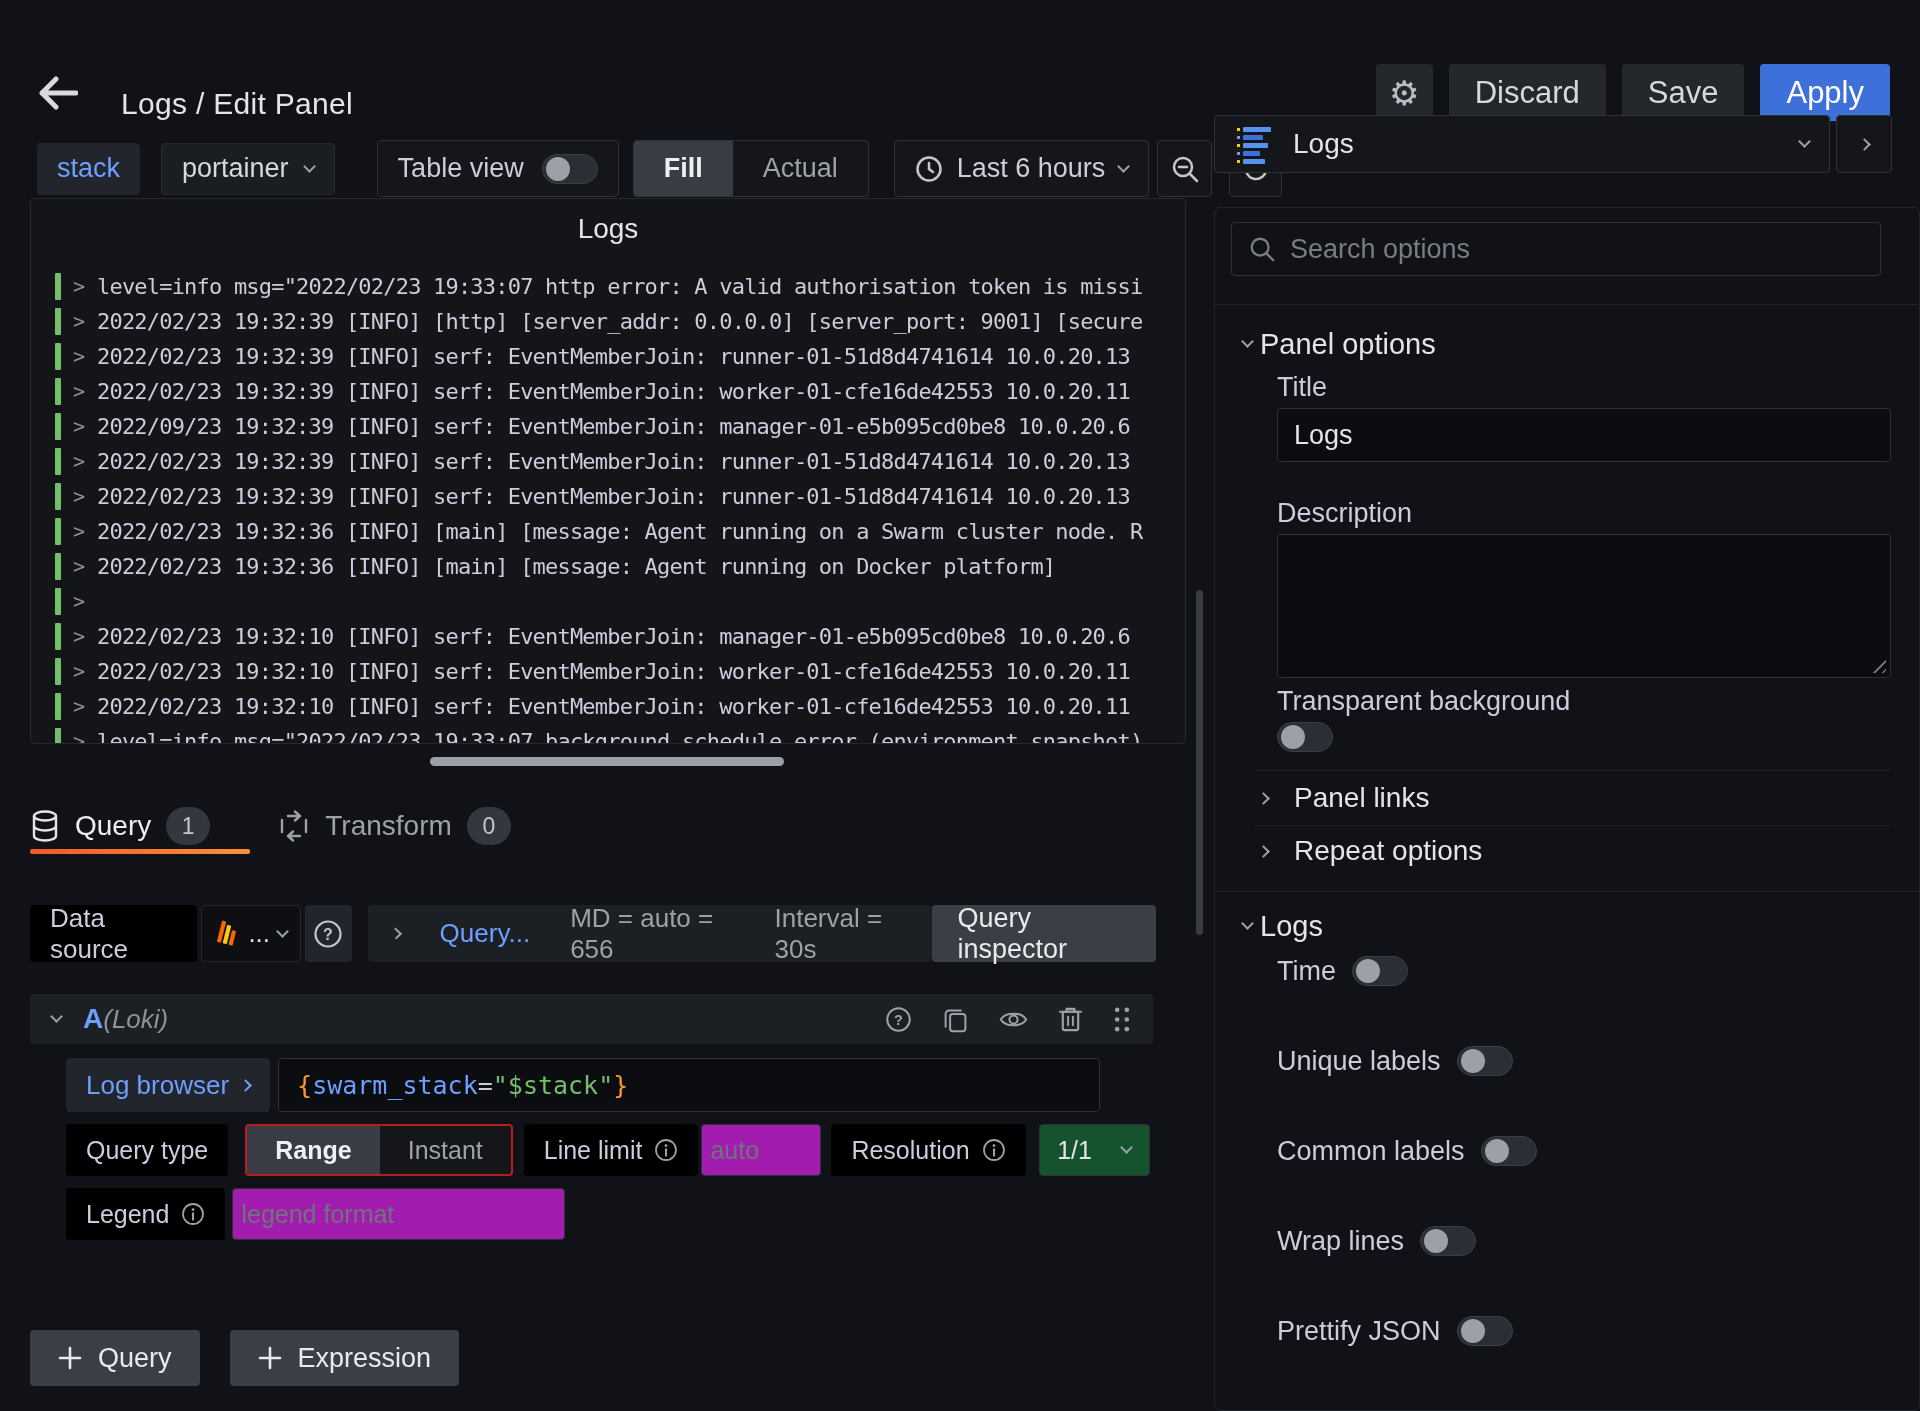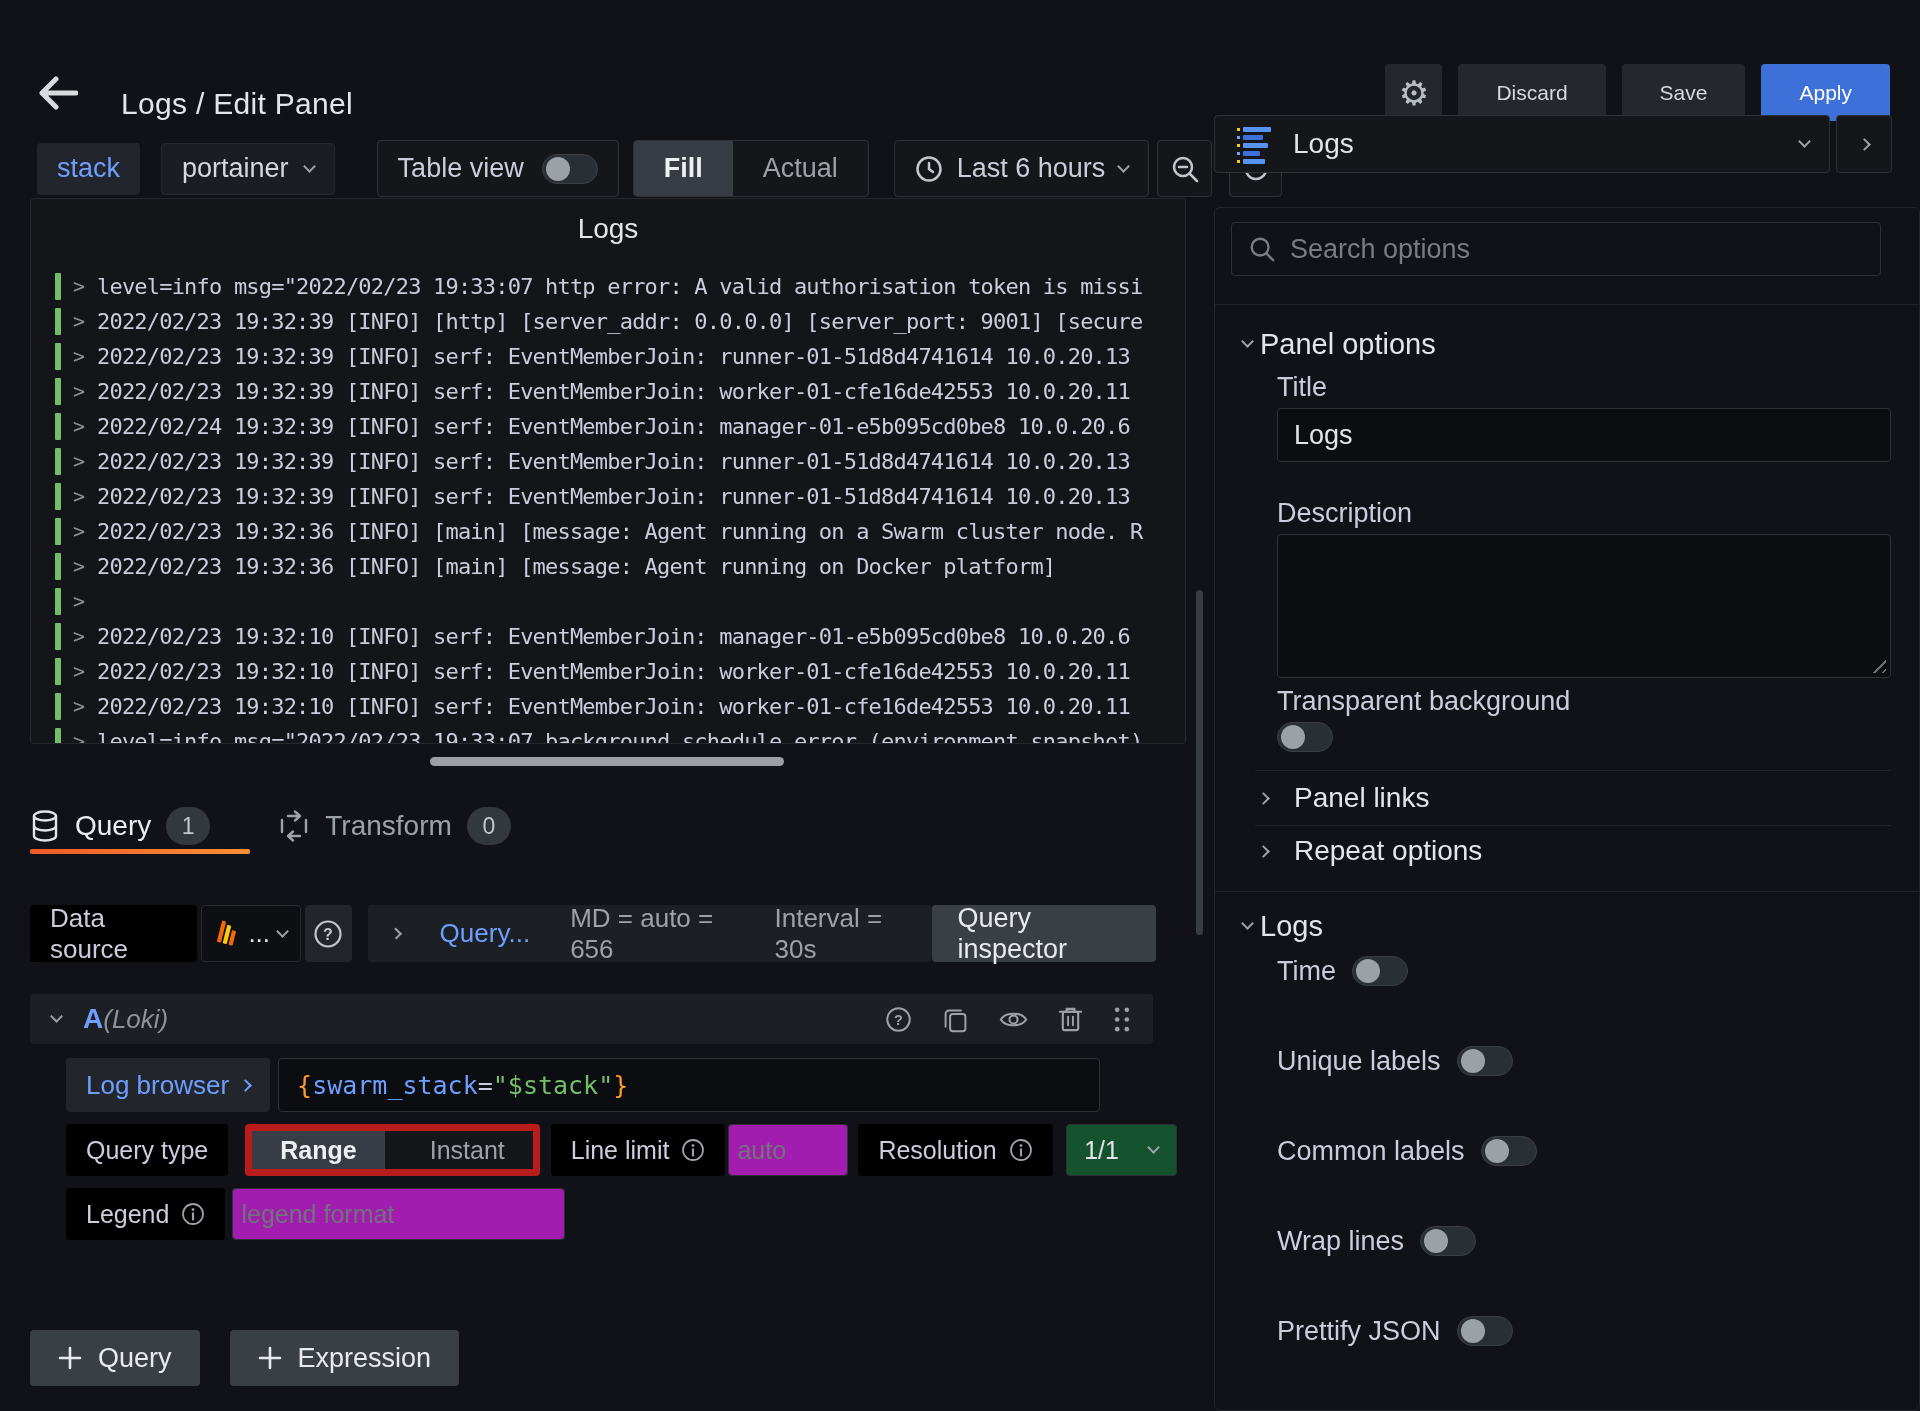--- a/index.html
+++ b/index.html
@@ -7,21 +7,21 @@
   body { font-family:"Liberation Sans", sans-serif; color:#ccccdc; }
   .screen { position:relative; width:1920px; height:1411px; background:#111217; overflow:hidden; }
 
   
   .header { position:absolute; left:0; top:8px; width:1920px; height:113px; display:flex; align-items:flex-end; padding:0 30px;gap:7px; }
   .back-btn { width:56px; height:56px; display:flex; align-items:center; justify-content:center; cursor:pointer; }
   .page-title { font-size:30px; font-weight:500; color:#e3e5ea; margin-left:28px; letter-spacing:.3px; }
   .header-right { margin-left:auto; display:flex; align-items:center; gap:16px; }
   .icon-btn { width:57px; height:57px; background:#24272c; border-radius:4px; display:flex; align-items:center; justify-content:center; color:#b9bec5; cursor:pointer; }
   .gear-glyph { font-size:34px; line-height:1; }
-  .btn { height:57px; display:flex; align-items:center; padding:0 38px; border-radius:4px; font-size:21px; font-weight:500; color:#d5d8dc; background:#24272c; cursor:pointer; }
+  .btn { height:57px; display:flex; align-items:center; padding:0 26px; border-radius:4px; font-size:31px; font-weight:500; color:#d5d8dc; background:#24272c; cursor:pointer; }
   .btn.primary { background:#3d71d9; color:#ffffff; }
 
   
   .toolbar { position:absolute; left:0; top:140px; height:57px; display:flex; align-items:center; }
   .chip-var-label { margin-left:37px; height:52px; display:flex; align-items:center; padding:0 20px; background:#22252b; border-radius:4px; color:#6e9fff; font-size:27px; font-weight:500; cursor:pointer; }
   .chip-var-value { margin-left:21px; height:52px; display:flex; align-items:center; gap:16px; padding:0 20px; background:#1a1d22; border:1px solid #26292f; border-radius:4px; font-size:27px; color:#d5d8dc; cursor:pointer; }
   .tb-box { height:57px; display:flex; align-items:center; border:1px solid #2c3235; border-radius:4px; background:#141619; font-size:27px; color:#ccccdc; }
   .tableview { margin-left:42px; padding:0 20px; gap:18px; }
   .fillactual { margin-left:14px; overflow:hidden; }
   .seg { height:100%; display:flex; align-items:center; padding:0 30px; color:#9da2a8; font-size:27px; cursor:pointer; }
@@ -77,21 +77,21 @@
   .qrow-icons > span { cursor:pointer; display:flex; }
 
   .lb-row { position:absolute; left:66px; top:1058px; height:54px; display:flex; }
   .lb-btn { height:54px; background:#22252b; border-radius:4px; display:flex; align-items:center; gap:12px; padding:0 20px; color:#6e9fff; font-size:26px; font-weight:500; cursor:pointer; }
   .lb-btn .chev { color:#6e9fff; }
   .query-input { margin-left:8px; width:822px; height:54px; background:#0b0d11; border:1px solid #2c3235; border-radius:4px; display:flex; align-items:center; padding:0 18px; font-family:"DejaVu Sans Mono", monospace; font-size:25px; cursor:text; }
   .tok-brace { color:#ff9830; } .tok-label { color:#6e9fff; } .tok-op { color:#ccccdc; } .tok-str { color:#73bf69; }
 
   .qt-row { position:absolute; left:66px; top:1124px; height:52px; display:flex; align-items:center; }
   .qt-row .box-label { height:52px; font-size:25px; }
-  .seg2 { margin-left:17px; height:52px; display:flex; border:7px solid #b91c1c; border-radius:4px; background:#141619; overflow:hidden;gap:17px; }
+  .seg2 { margin-left:17px; height:52px; display:flex; border:2px solid #b91c1c; border-radius:4px; background:#141619; overflow:hidden; }
   .seg2 .seg { font-size:25px; padding:0 28px; }
   .mini-input { height:52px; background:#a21caf; border:1px solid #2c3235; border-radius:4px; color:#e3e5ea; font-size:25px; padding:0 8px; font-family:"Liberation Sans",sans-serif; }
   .mini-input::placeholder { color:#6f747b; }
   .res-select { margin-left:13px; height:52px; width:111px; background:#14532d; border:1px solid #2c3235; border-radius:4px; display:flex; align-items:center; justify-content:center; gap:30px; font-size:25px; color:#e3e5ea; cursor:pointer; }
 
   .legend-row { position:absolute; left:66px; top:1188px; height:52px; display:flex; align-items:center; }
 
   .add-row { position:absolute; left:30px; top:1330px; display:flex; gap:30px; }
   .add-btn { height:56px; background:#3a3f46; border-radius:4px; display:flex; align-items:center; gap:16px; padding:0 28px; font-size:27px; font-weight:500; color:#e8eaed; cursor:pointer; }
 
@@ -202,21 +202,21 @@
 
     <div class="log-row">
       <span class="log-bar"></span>
       <span class="log-exp">&gt;</span>
       <span class="log-text">2022/02/23 19:32:39 [INFO] serf: EventMemberJoin: worker-01-cfe16de42553 10.0.20.11</span>
     </div>
 
     <div class="log-row">
       <span class="log-bar"></span>
       <span class="log-exp">&gt;</span>
-      <span class="log-text">2022/02/24 19:32:39 [INFO] serf: EventMemberJoin: manager-01-e5b095cd0be8 10.0.20.6</span>
+      <span class="log-text">2022/09/23 19:32:39 [INFO] serf: EventMemberJoin: manager-01-e5b095cd0be8 10.0.20.6</span>
     </div>
 
     <div class="log-row">
       <span class="log-bar"></span>
       <span class="log-exp">&gt;</span>
       <span class="log-text">2022/02/23 19:32:39 [INFO] serf: EventMemberJoin: runner-01-51d8d4741614 10.0.20.13</span>
     </div>
 
     <div class="log-row">
       <span class="log-bar"></span>

